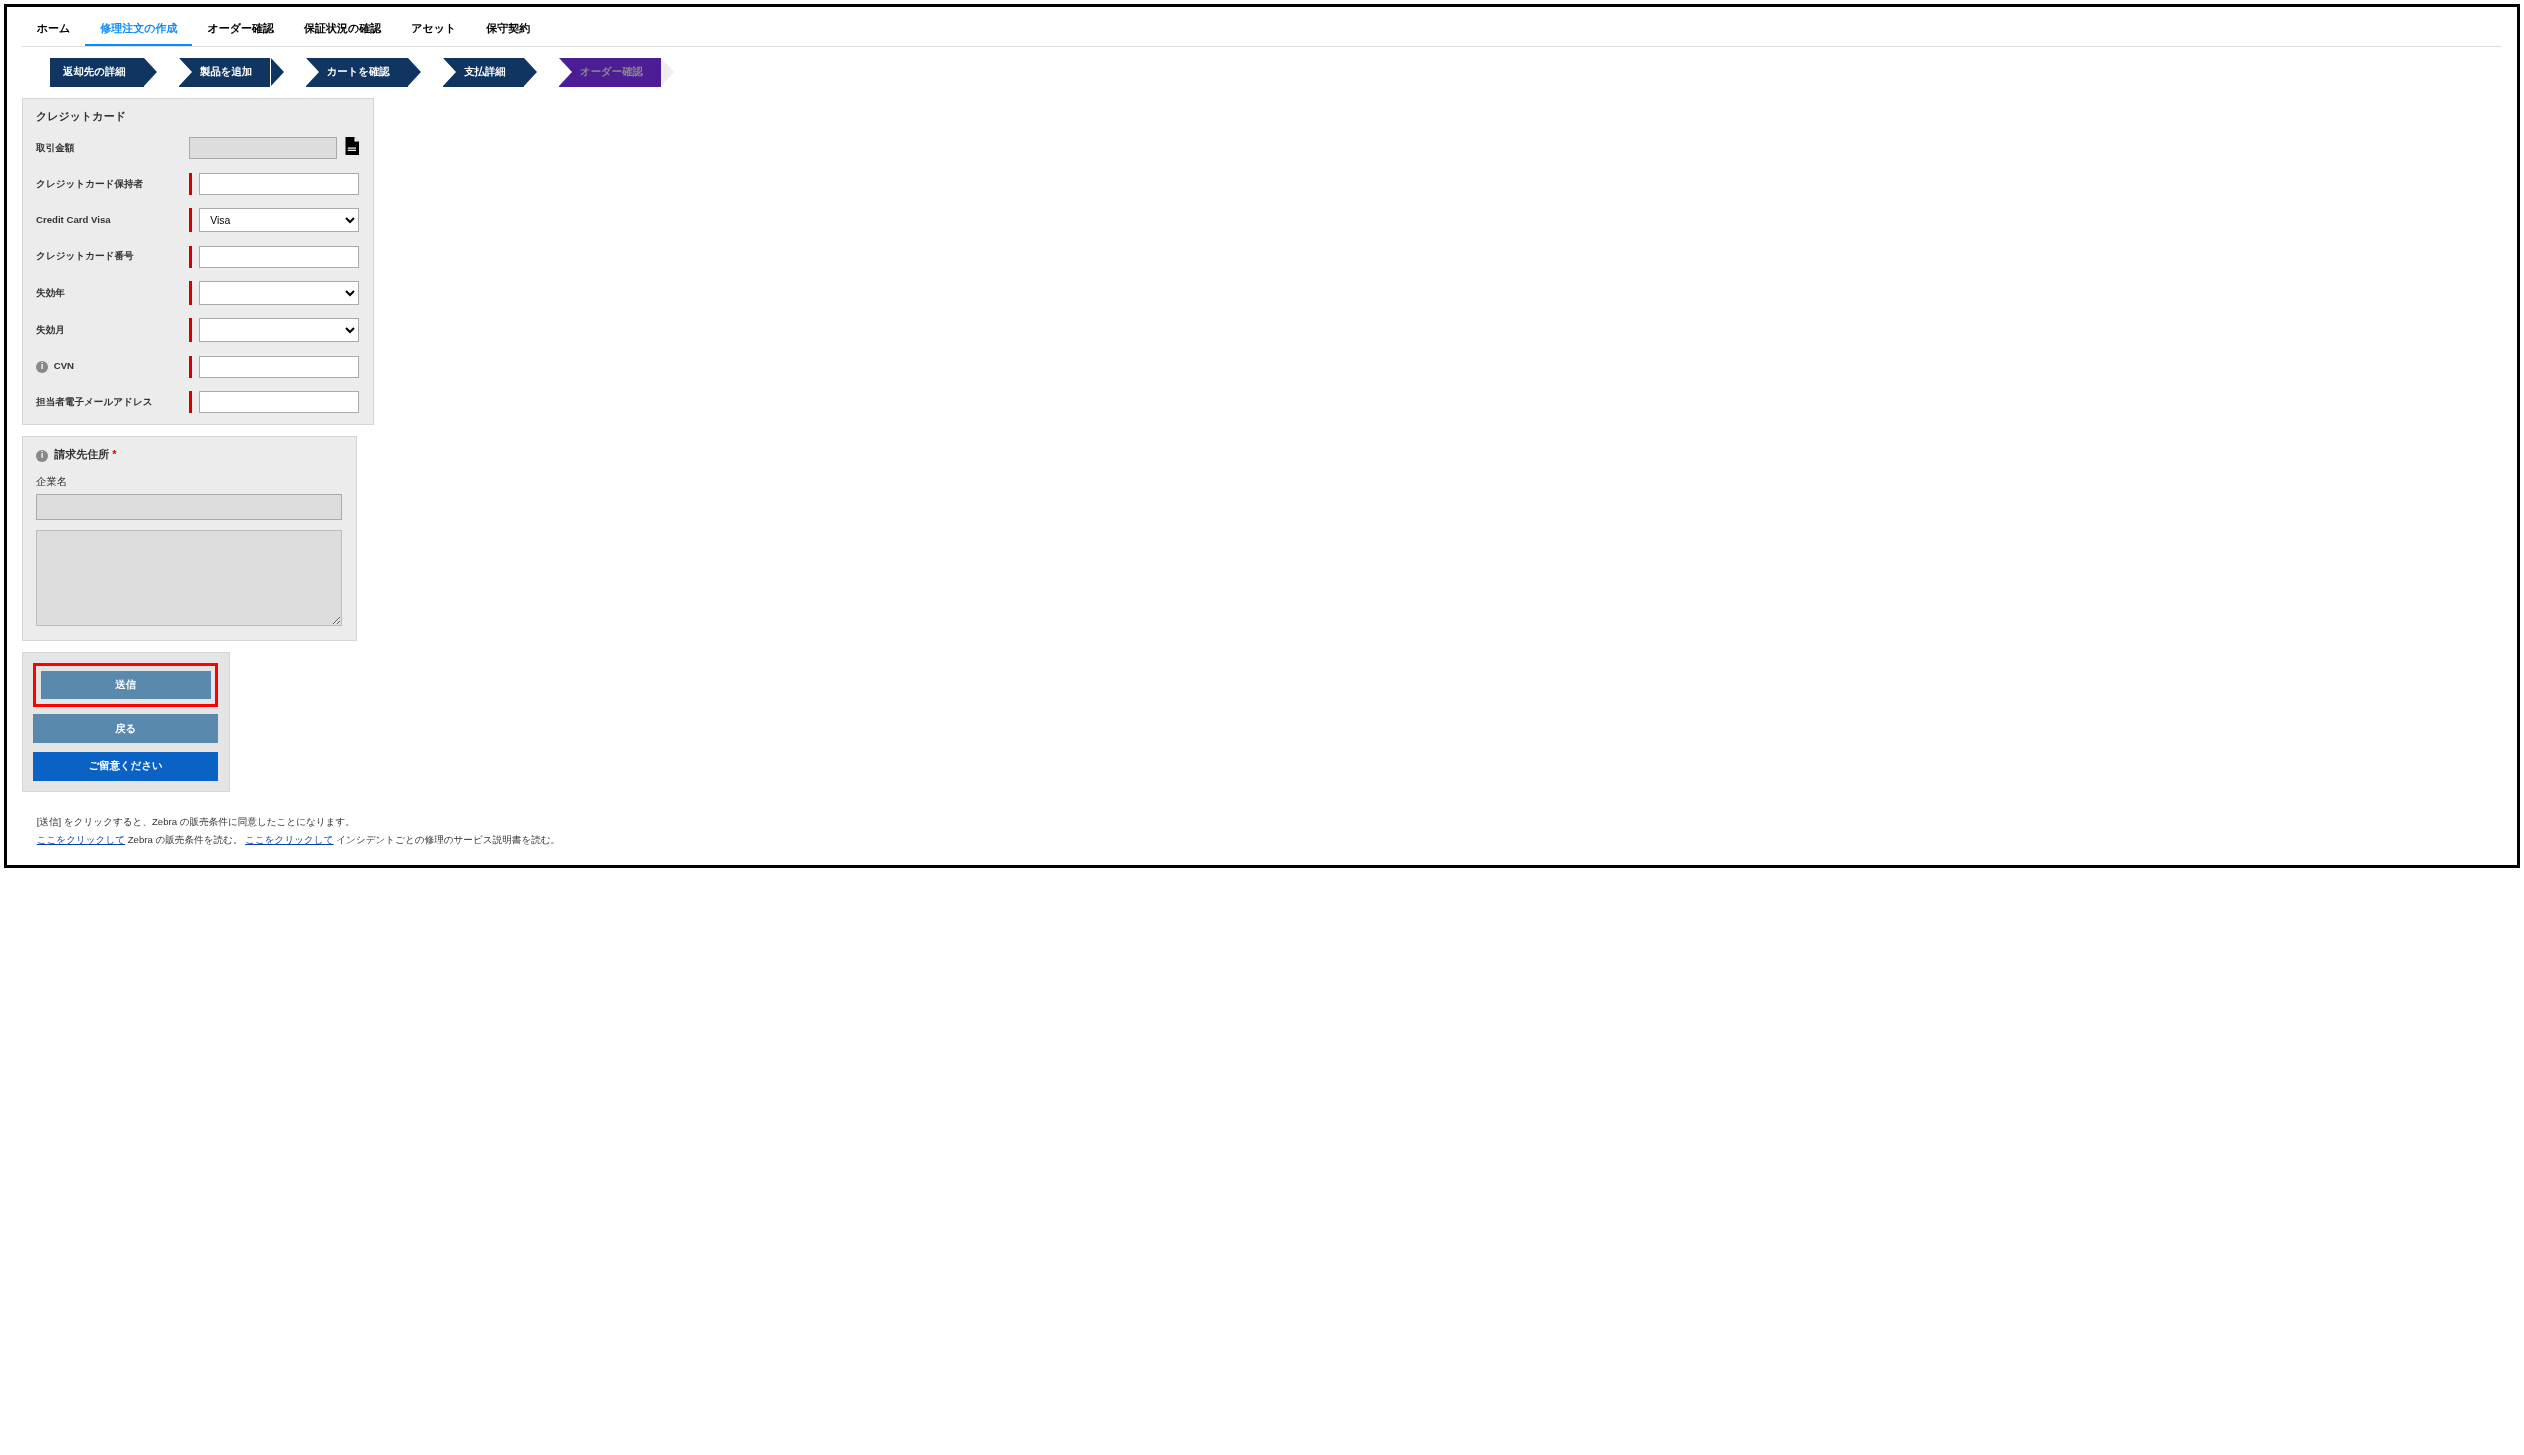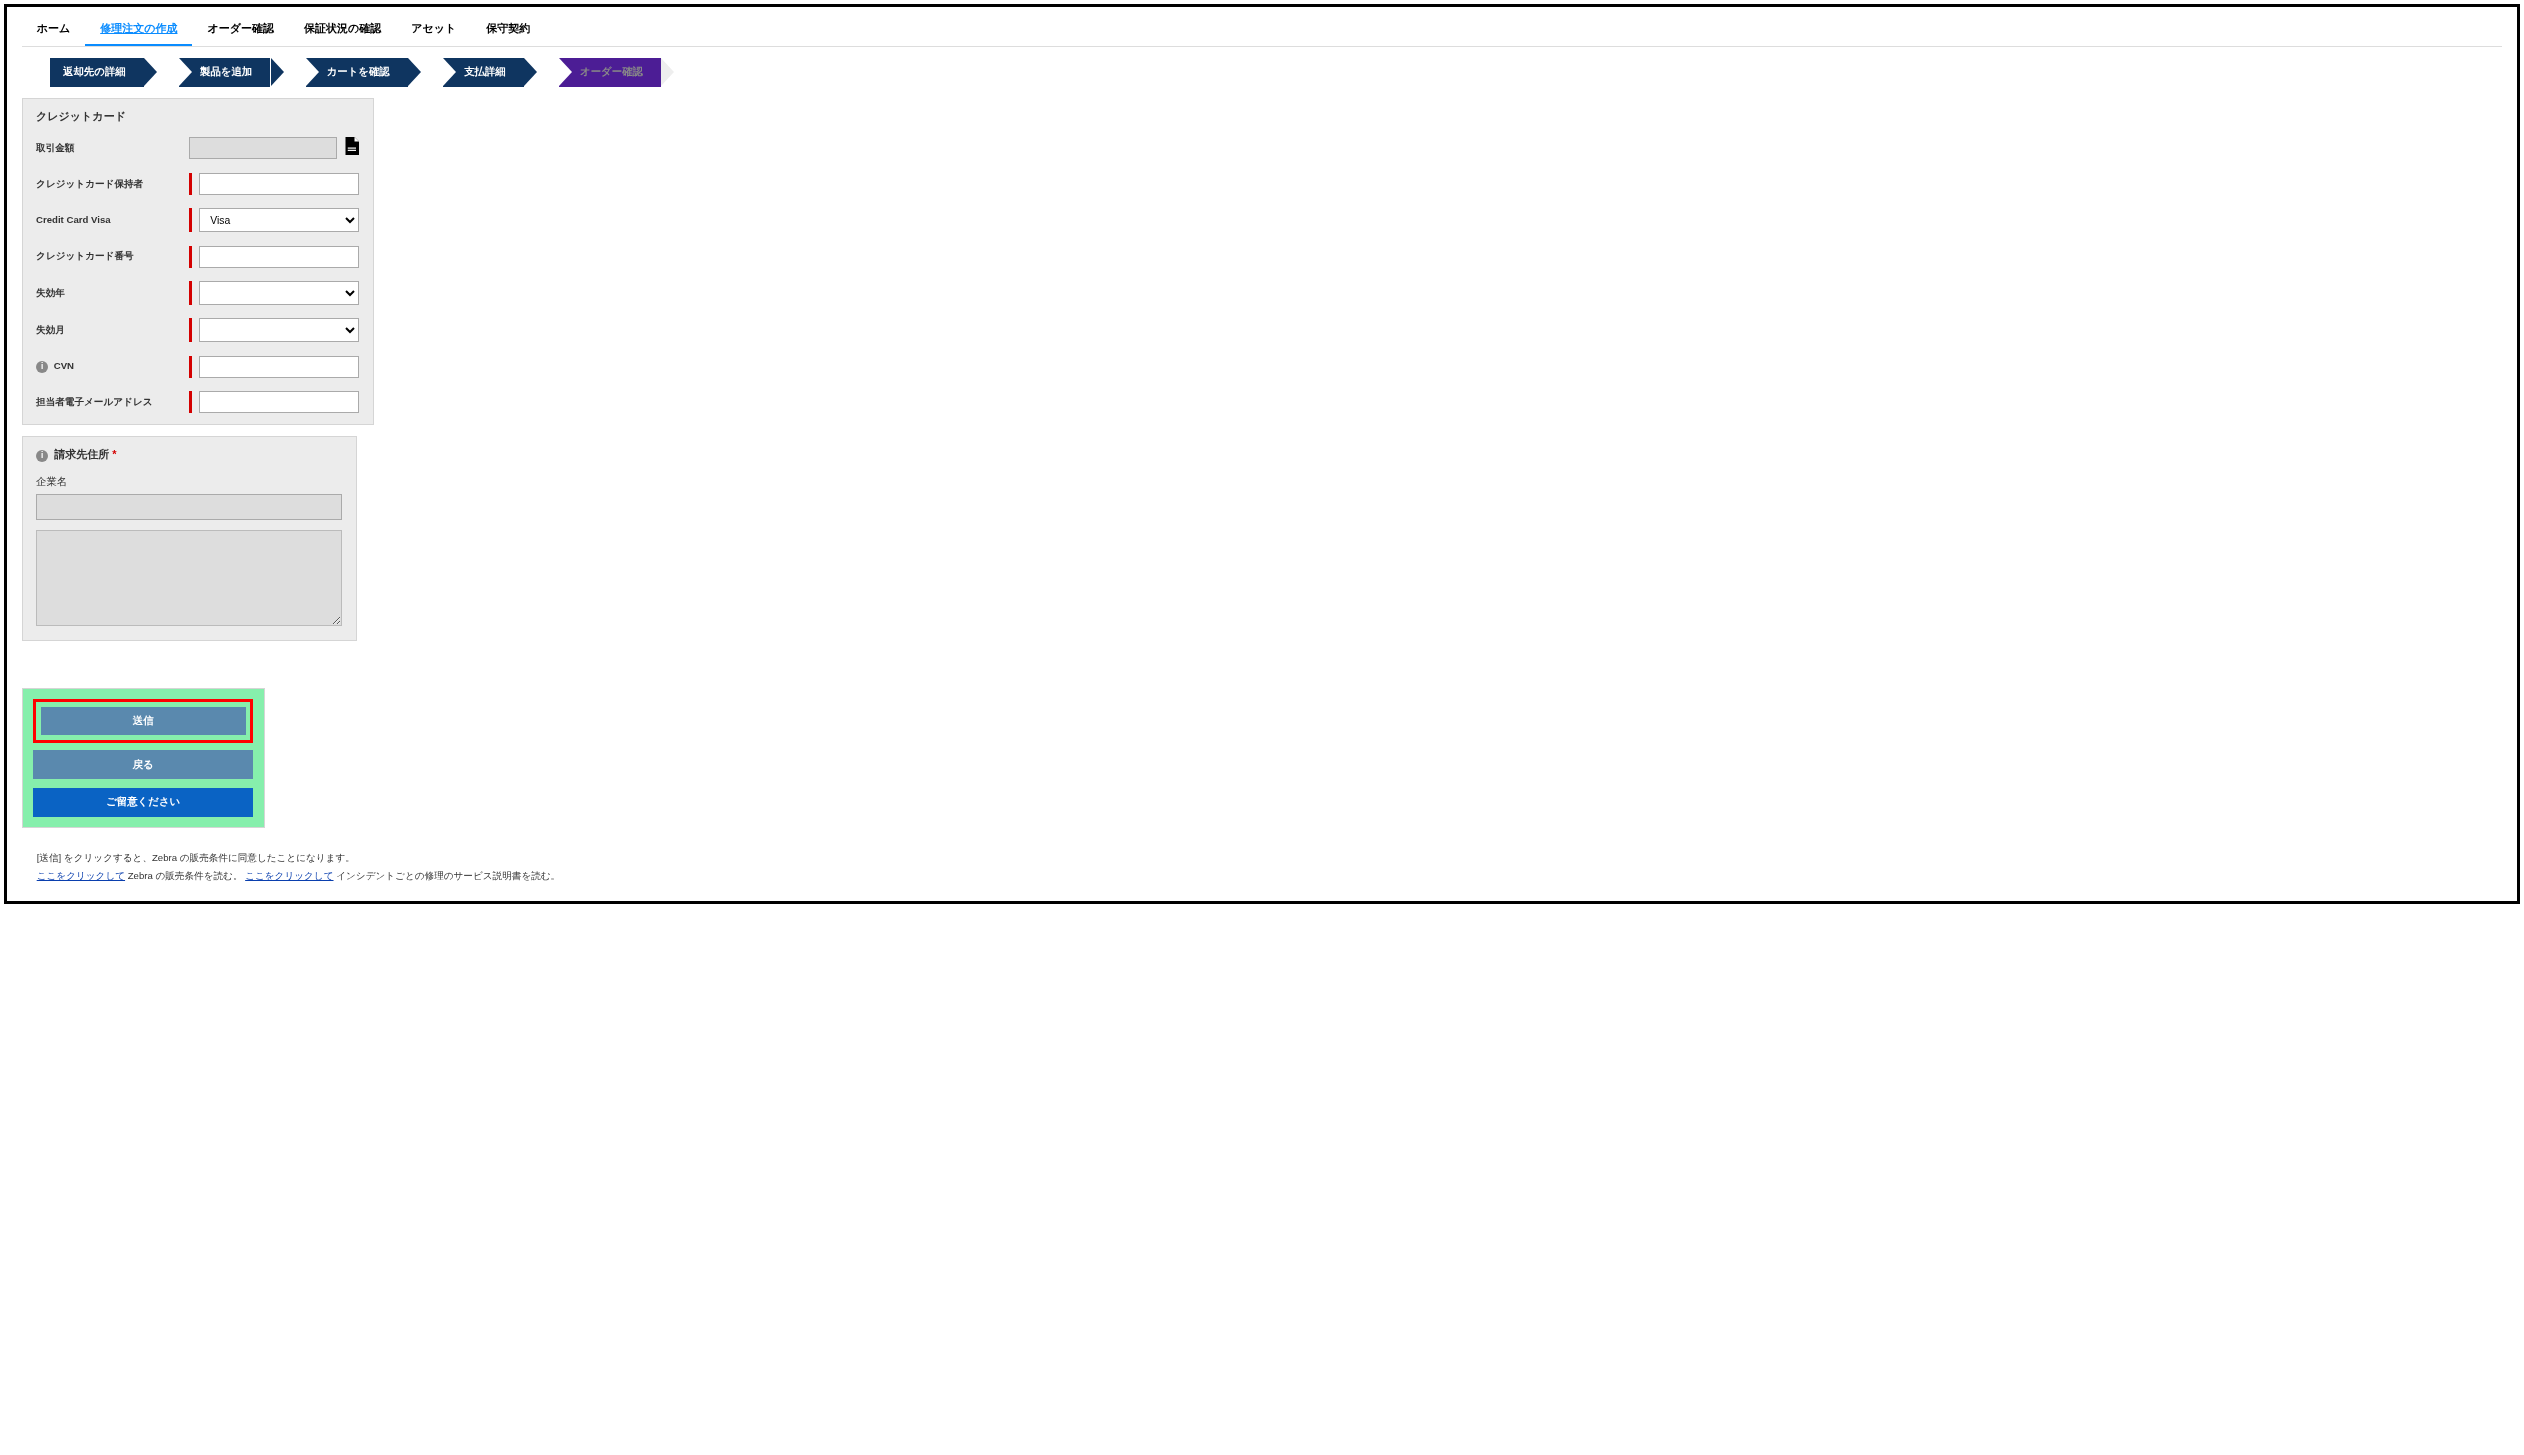--- a/index.html
+++ b/index.html
@@ -1,33 +1,33 @@
 <!DOCTYPE html>
 <html style="font-size:12px"><head>
 <meta charset="utf-8">
 <style>
 * { box-sizing: border-box; margin: 0; padding: 0; }
 body { font-family: Arial, "Hiragino Kaku Gothic ProN", "メイリオ", sans-serif; background: #fff; padding: 3.7px; }
 .outer-frame { border: 3.7px solid #000; padding: 7.4px 15px 15px 15px; background: #fff; }
 .tabs { display: flex; gap: 0; border-bottom: 0.7px solid #ddd; margin-bottom: 11px; }
 .tab { padding: 7.4px 15px; font-size: 11px; font-weight: bold; color: #000; cursor: pointer; }
-.tab.active { color: #0a8cff; border-bottom: 2.2px solid #0a8cff; text-decoration: underline; }
+.tab.active { color: #0a8cff; border-bottom: 2.2px solid #0a8cff; }
 .steps { display: flex; margin-bottom: 11px; }
 .step { position: relative; background: #0f3560; color: #fff; padding: 7.4px 18px 7.4px 21px; font-size: 10.4px; font-weight: bold; margin-right: 7.4px; margin-left: 28px; }
 .step::after { content: ""; position: absolute; right: -13.4px; top: 0; border-top: 14px solid transparent; border-bottom: 14px solid transparent; border-left: 13.4px solid #0f3560; z-index: 2; }
 .step::before { content: ""; position: absolute; left: 0; top: 0; border-top: 14px solid transparent; border-bottom: 14px solid transparent; border-left: 13.4px solid #fff; z-index: 1; }
 .step:first-child::before { display: none; }
 .step:first-child { padding-left: 13.4px; }
 .step-inactive { background: #4c1d95; color: #888; }
 .step-inactive::after { content: ""; position: absolute; right: -13.4px; top: 0; border-top: 14px solid transparent; border-bottom: 14px solid transparent; border-left: 13.4px solid #eee; z-index: 2; }
 .main-row { display: flex; gap: 11px; align-items: flex-start; flex-direction: column; }
 .panel { background: #ececec; border: 0.7px solid #d5d5d5; padding: 10.4px 13.4px; }
 .panel-cc { flex: 1.5; min-width: 0; }
 .panel-billing { flex: 1; min-width: 0; }
-.panel-actions { width: 243px; border: 0.7px solid #d5d5d5; background: #86efac; padding: 10.4px 10.4px; margin-top: 36px; }
+.panel-actions { width: 208px; border: 0.7px solid #d5d5d5; background: #e5e5e5; padding: 10.4px 10.4px; }
 .panel-title { font-size: 11px; font-weight: bold; margin-bottom: 13.4px; color: #333; }
 .form-row { display: flex; align-items: center; margin-bottom: 13.4px; }
 .form-label { width: 153px; font-size: 9.6px; color: #333; font-weight: bold; line-height: 1.3; }
 .form-input-wrap { flex: 1; display: flex; align-items: center; gap: 7.4px; }
 .req-bar { display: inline-block; width: 3px; align-self: stretch; background: #d40000; }
 input[type=text], select, textarea { width: 100%; padding: 4.5px 6px; font-size: 10.4px; border: 0.7px solid #aaa; background: #fff; }
 .readonly-field { background: #ddd !important; border: 0.7px solid #bbb; }
 .doc-icon { font-size: 16.3px; color: #000; cursor: pointer; }
 .info-icon { display: inline-block; width: 12px; height: 12px; border-radius: 50%; background: #888; color: #fff; text-align: center; font-size: 8.2px; line-height: 12px; font-weight: bold; margin-right: 3px; }
 .billing-label { font-size: 10.4px; color: #333; margin-bottom: 4.5px; display: block; }

